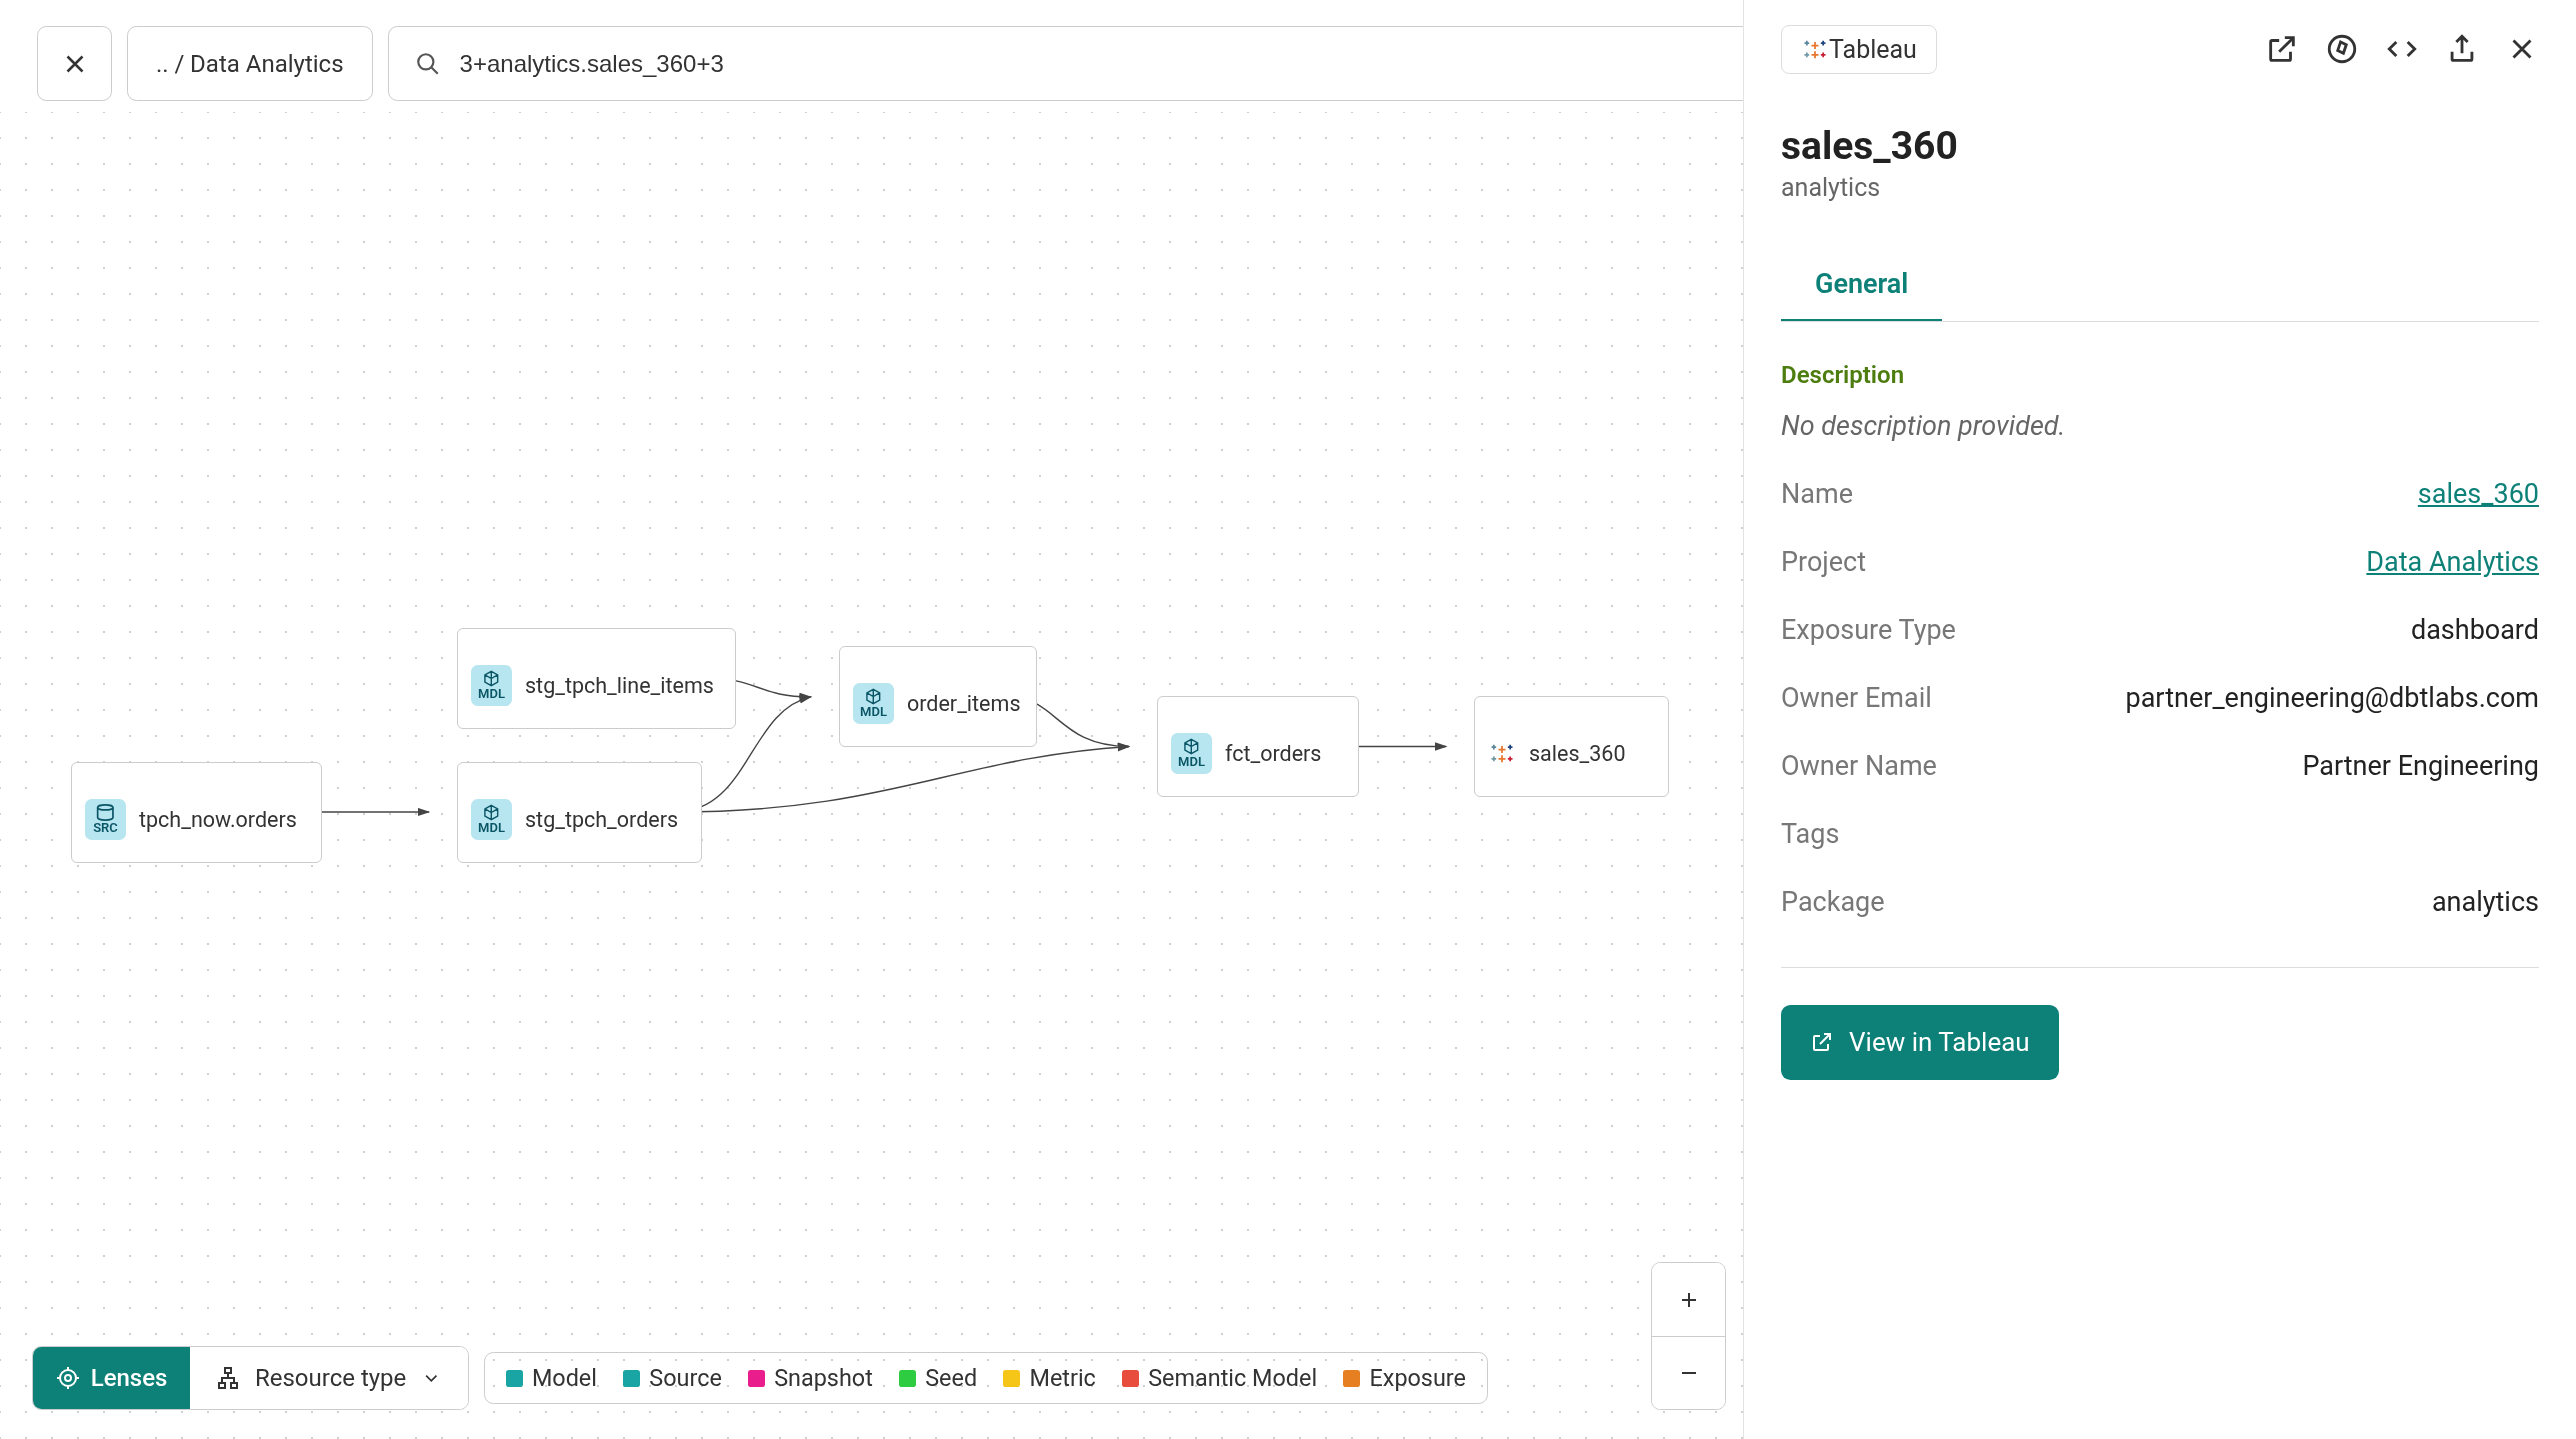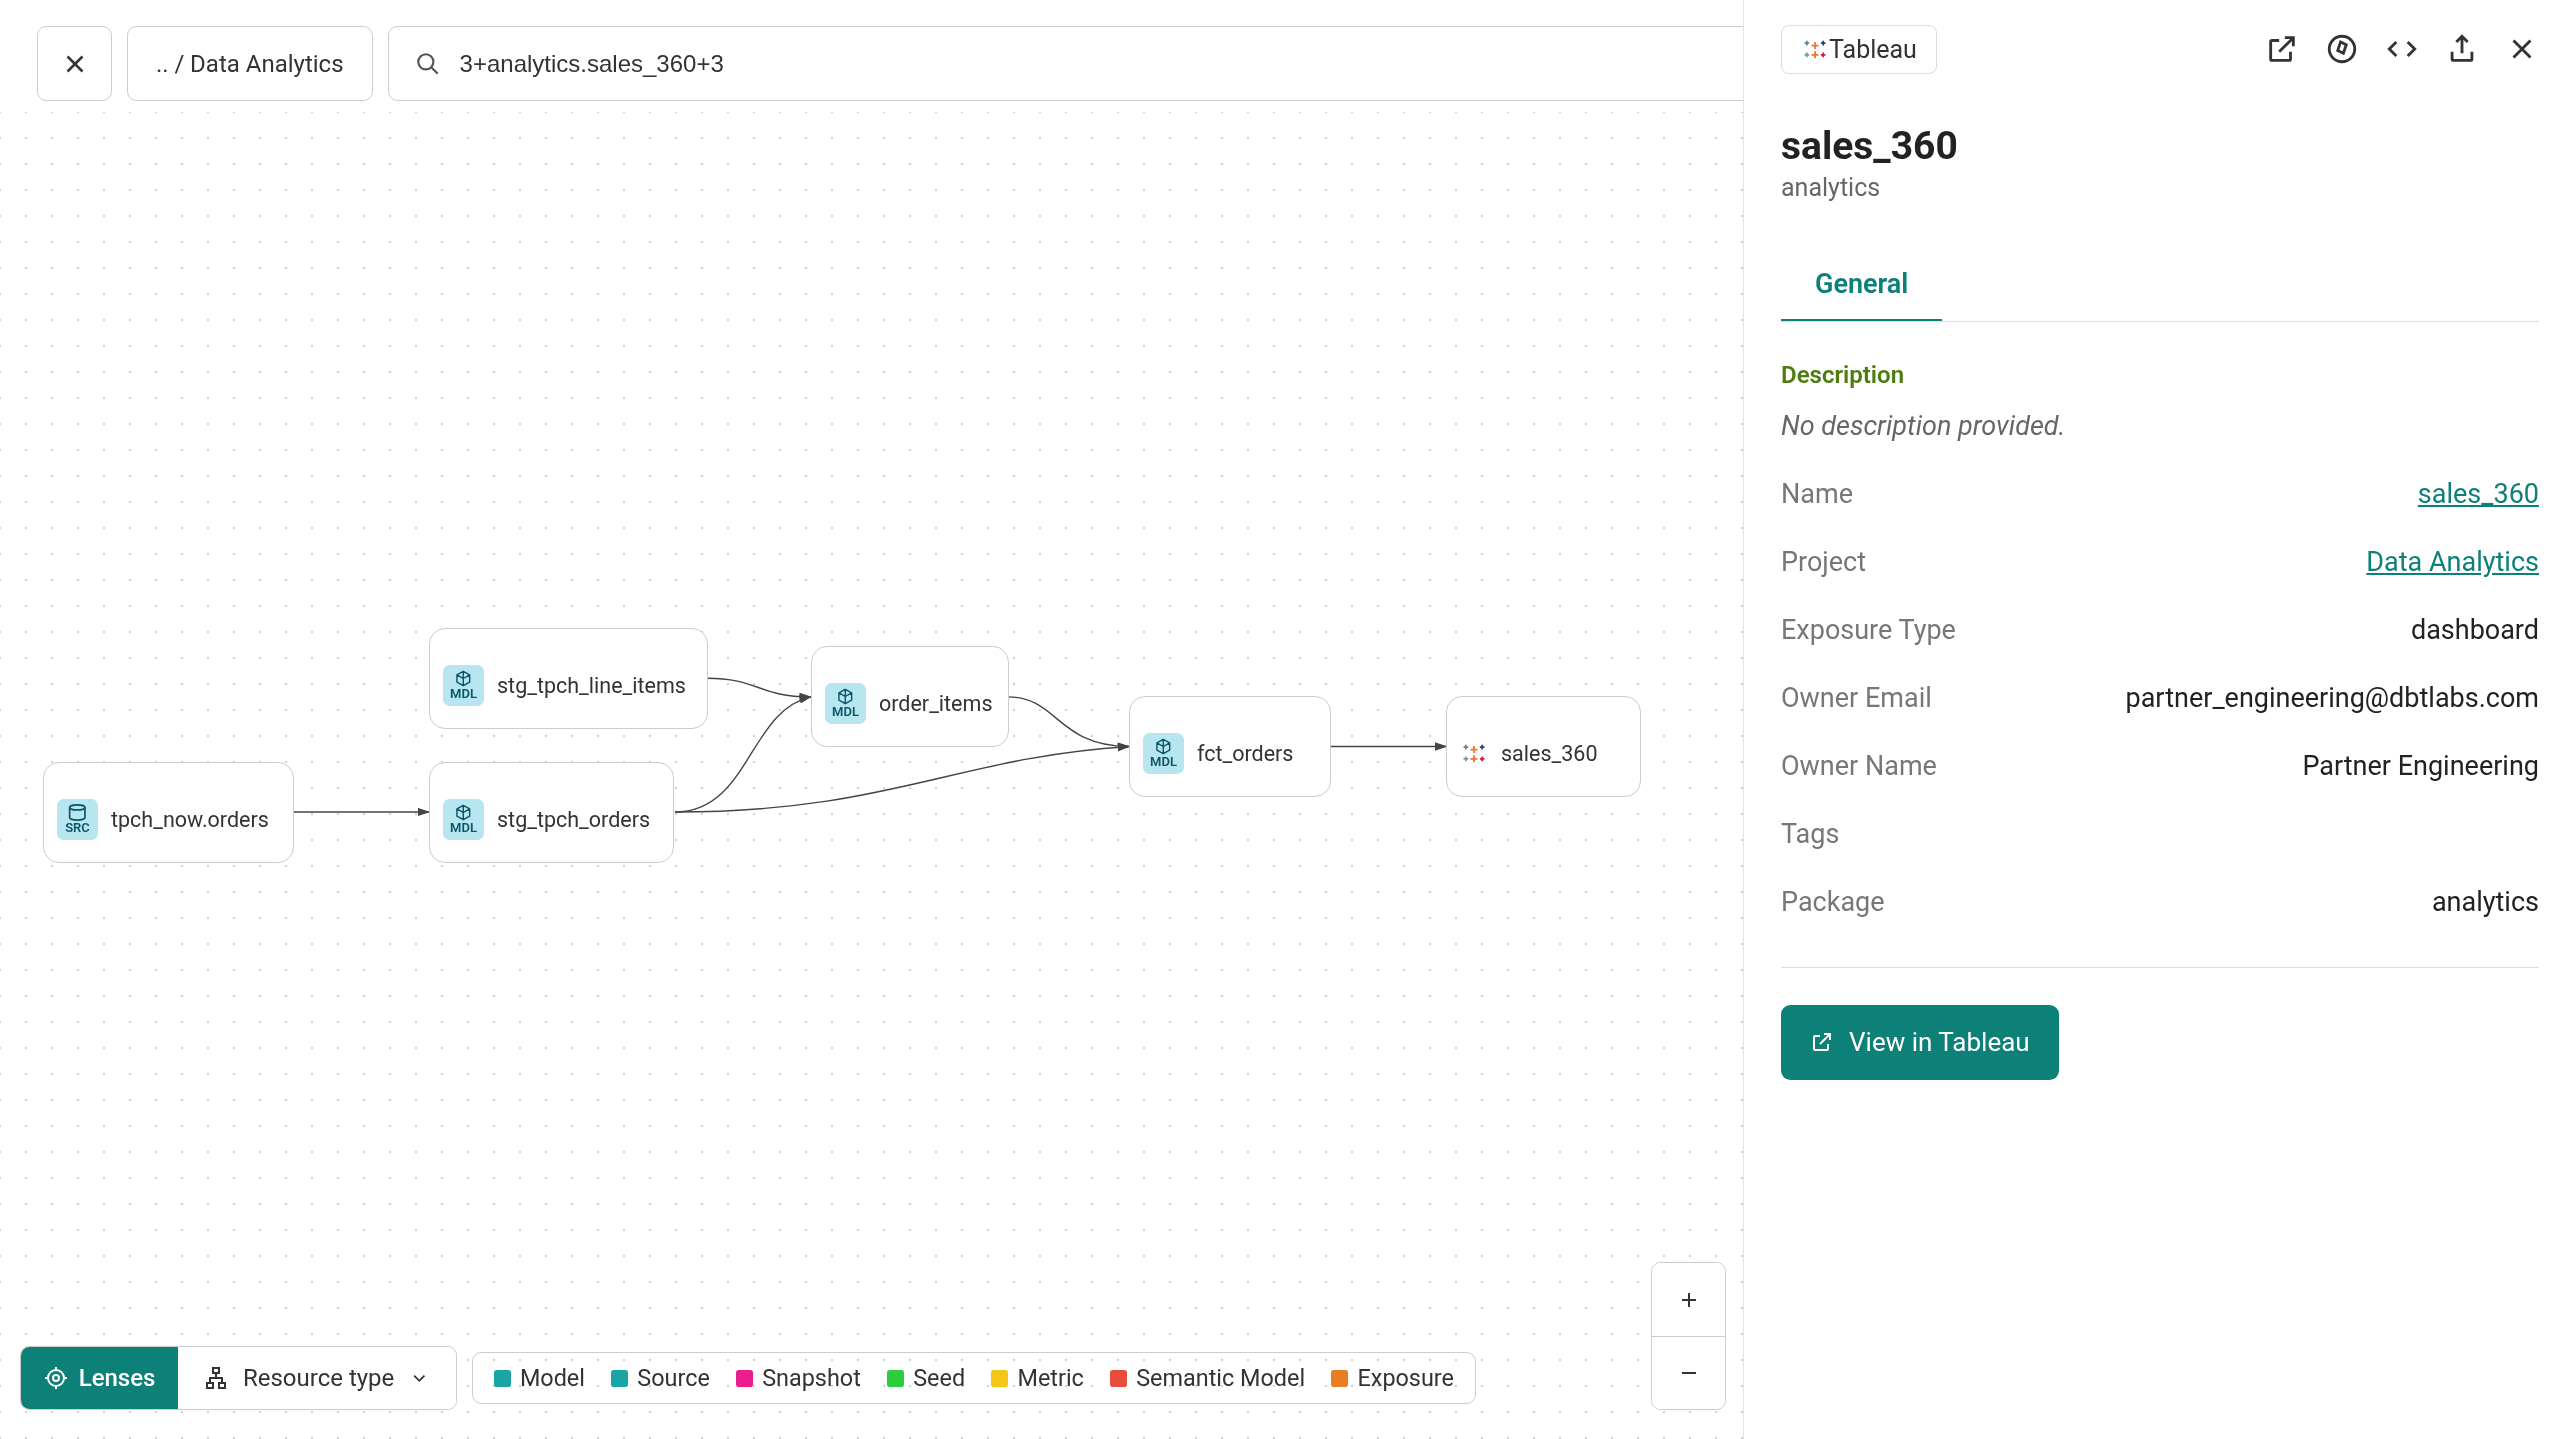--- a/index.html
+++ b/index.html
@@ -85,28 +85,29 @@
     height: 1327px;
     background: #fff;
     background-image: radial-gradient(circle, #d0d0d0 0.9px, transparent 0.9px);
     background-size: 26px 26px;
     background-position: 13px 13px;
   }
   .node {
     position: absolute;
     background: #fff;
     border: 0.9px solid #ccc;
-    border-radius: 16px;
+    border-radius: 6px;
     display: flex;
     align-items: center;
     padding: 13px 13px 0 13px;
     gap: 13px;
     font-size: 21.5px;
     color: #333;
     cursor: pointer;
+    margin-left: 28px;
   }
   .node-icon {
     width: 41px;
     height: 41px;
     border-radius: 6.6px;
     display: flex;
     flex-direction: column;
     align-items: center;
     justify-content: center;
     font-size: 14px;
@@ -135,21 +136,21 @@
     fill: none;
     stroke: #444;
     stroke-width: 1.5;
   }
   .arrowhead { fill: #444; }
 
   
   .bottom-bar {
     position: absolute;
     bottom: 30px;
-    left: 20px;
+    left: 32px;
     display: flex;
     gap: 15px;
     align-items: center;
   }
   .lenses-group {
     display: flex;
     border-radius: 9.4px;
     border: 0.9px solid #ccc;
     overflow: hidden;
   }

